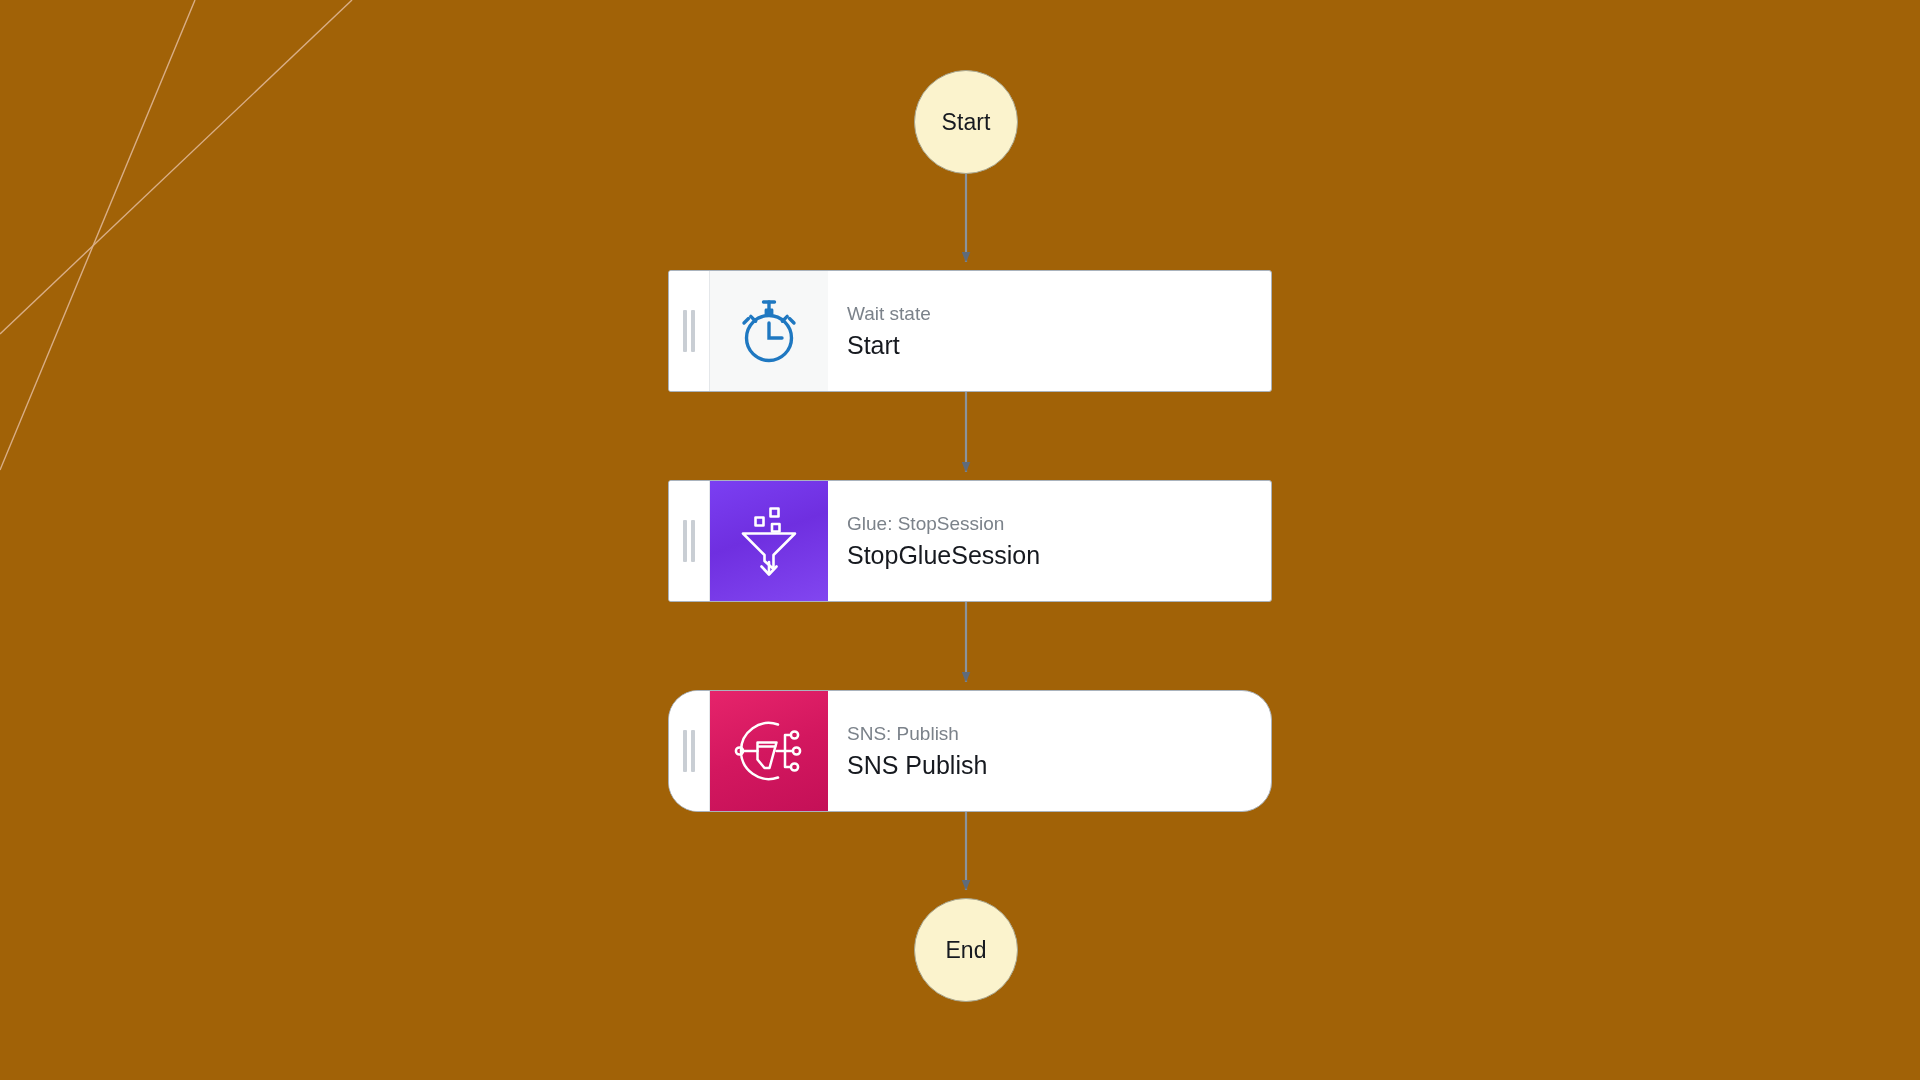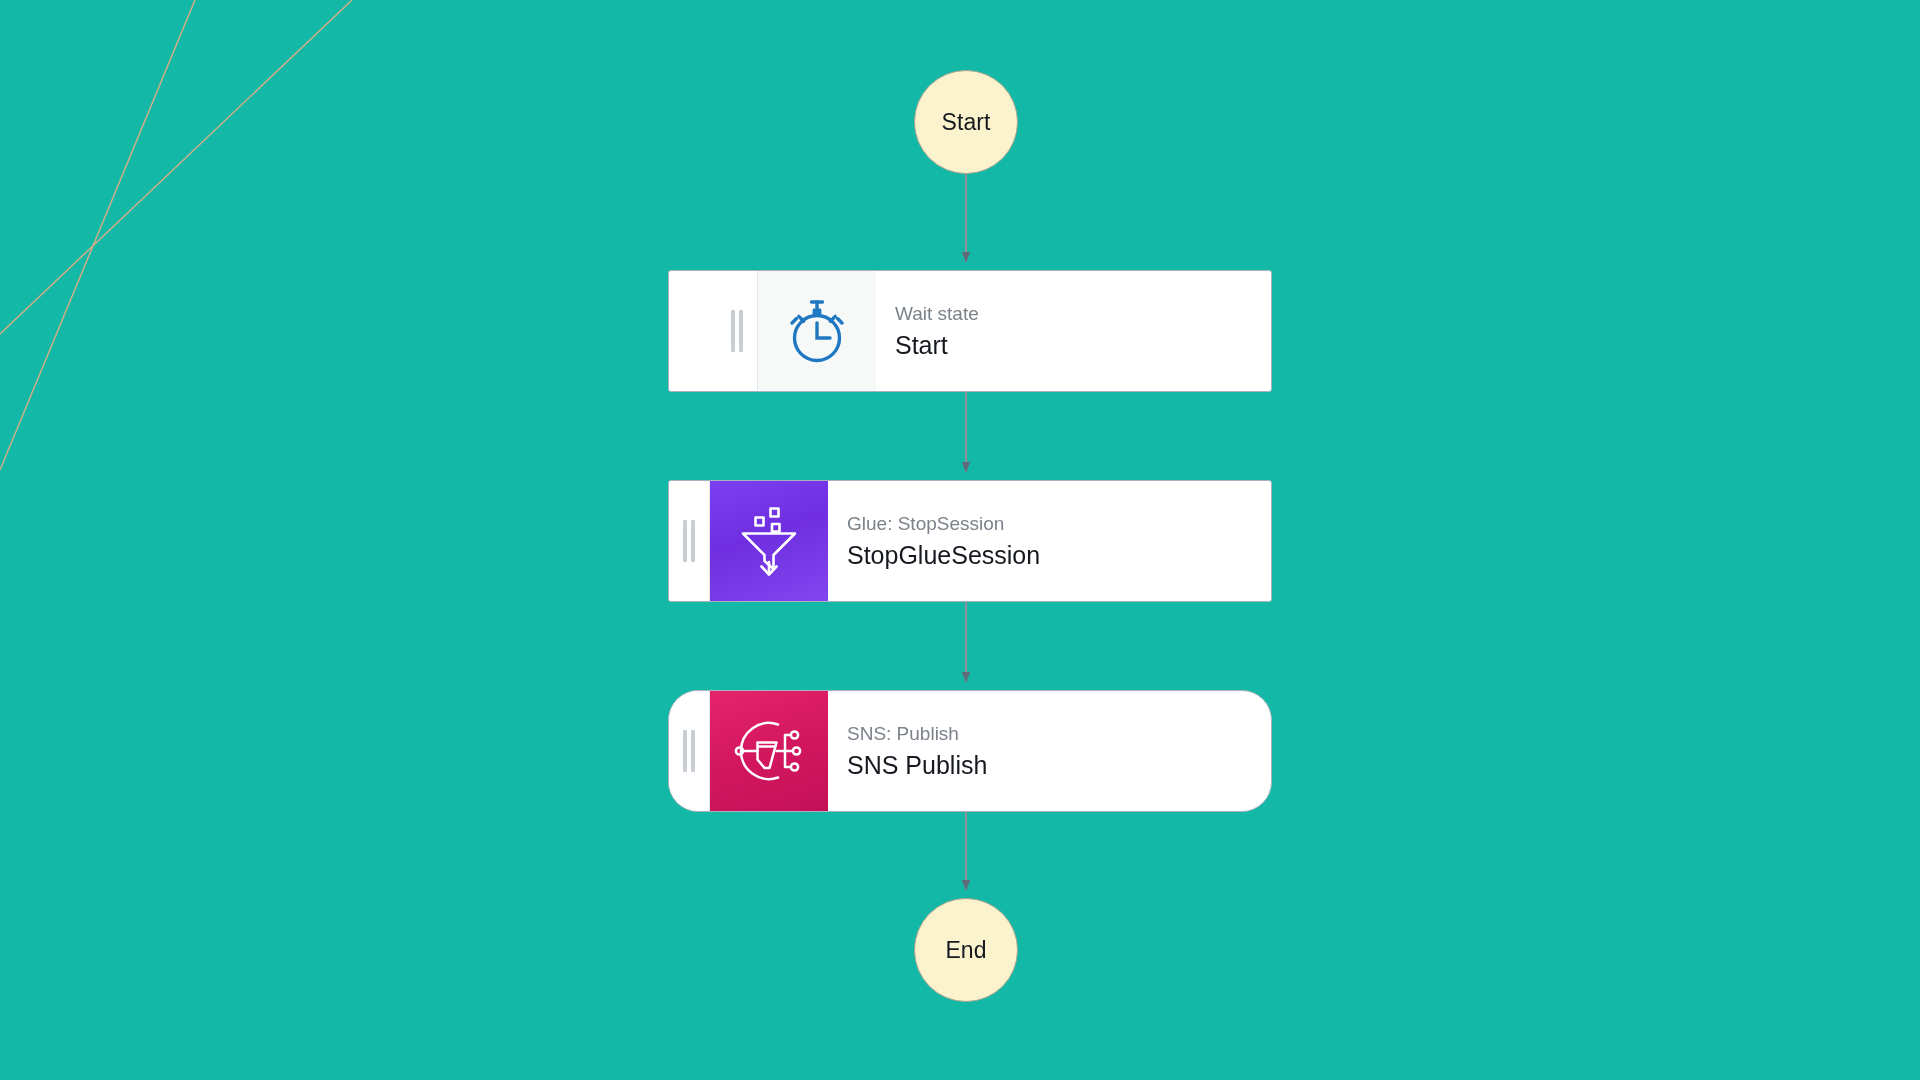--- a/index.html
+++ b/index.html
@@ -14,21 +14,21 @@
     overflow: hidden;
     font-family: "Liberation Sans", sans-serif;
     -webkit-font-smoothing: antialiased;
   }
 
   #canvas {
     position: absolute;
     inset: 0;
     width: 1920px;
     height: 1080px;
-    background: #14b8a6;
+    background: #a16207;
   }
 
   
   .stray-layer {
     position: absolute;
     left: 0;
     top: 0;
     width: 1920px;
     height: 1080px;
     pointer-events: none;
@@ -78,21 +78,21 @@
     width: 604px;
     height: 122px;
     box-sizing: border-box;
     background: #ffffff;
     border: 1px solid #aab3bd;
     border-radius: 3px;
     display: flex;
     align-items: stretch;
     overflow: hidden;
   }
-  #node-wait  { top: 270px; padding-left: 48px; }
+  #node-wait  { top: 270px; }
   #node-glue  { top: 480px; }
   #node-sns   { top: 690px; border-radius: 30px; }
 
   .drag-handle {
     width: 40px;
     flex: 0 0 40px;
     display: flex;
     align-items: center;
     justify-content: center;
     gap: 4px;

